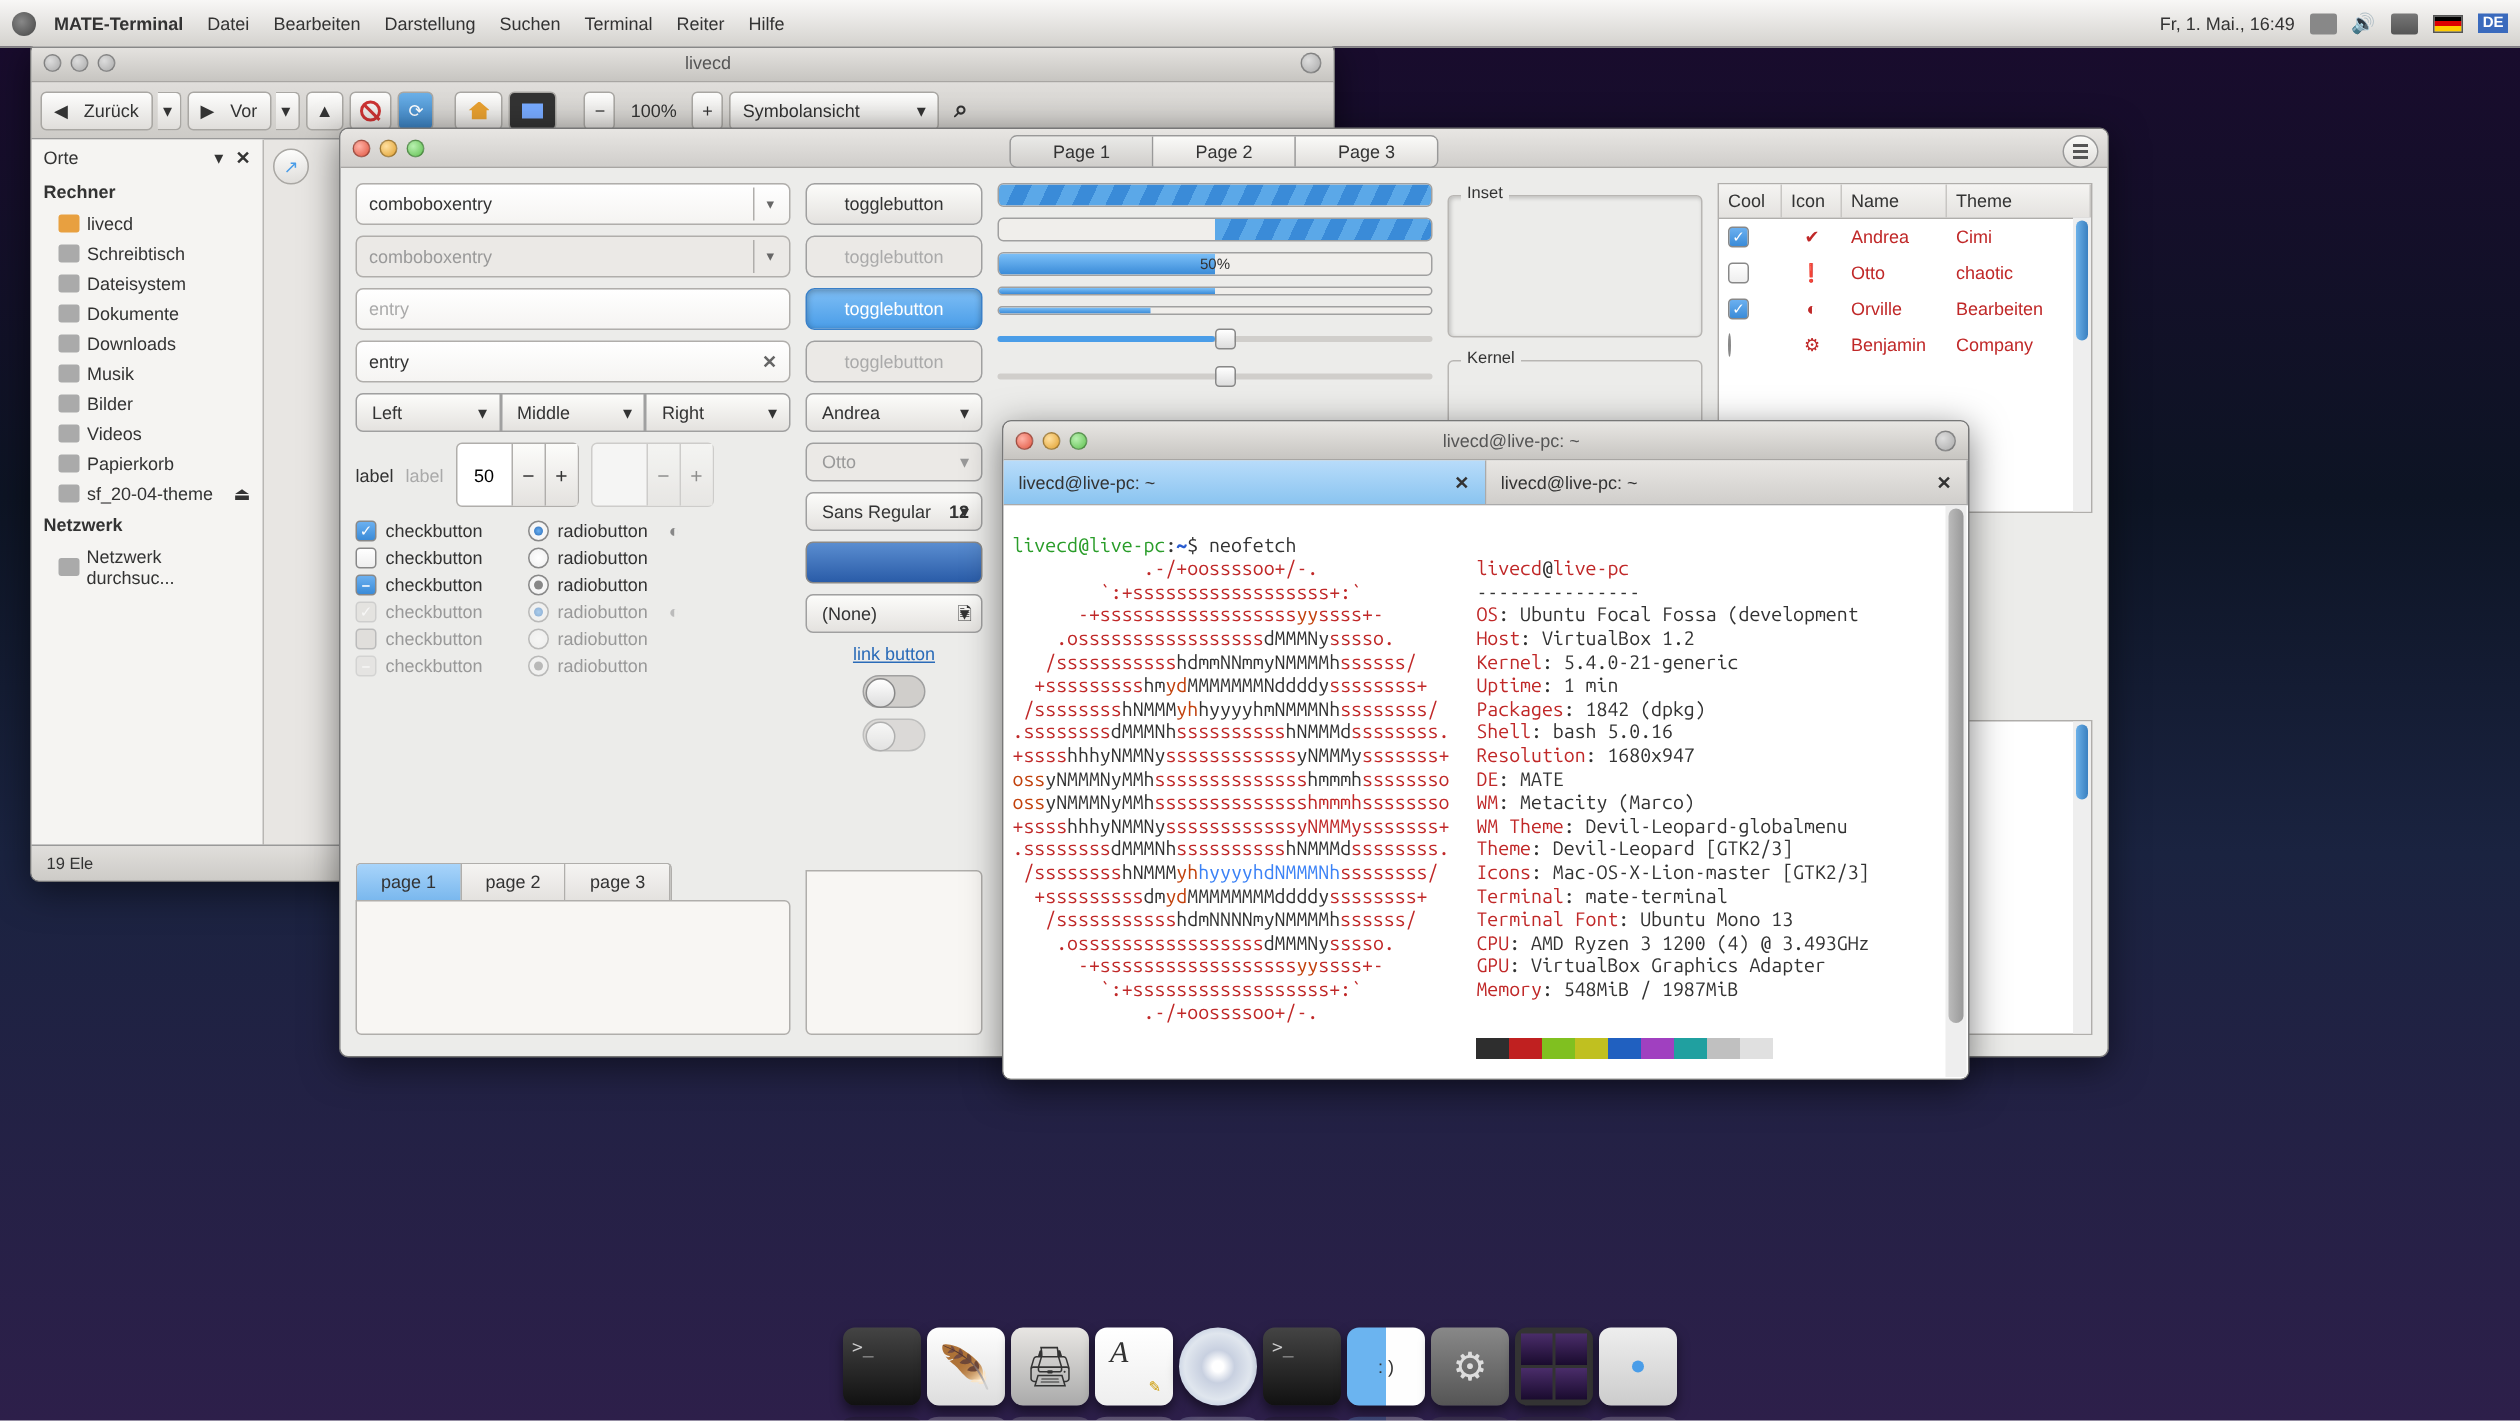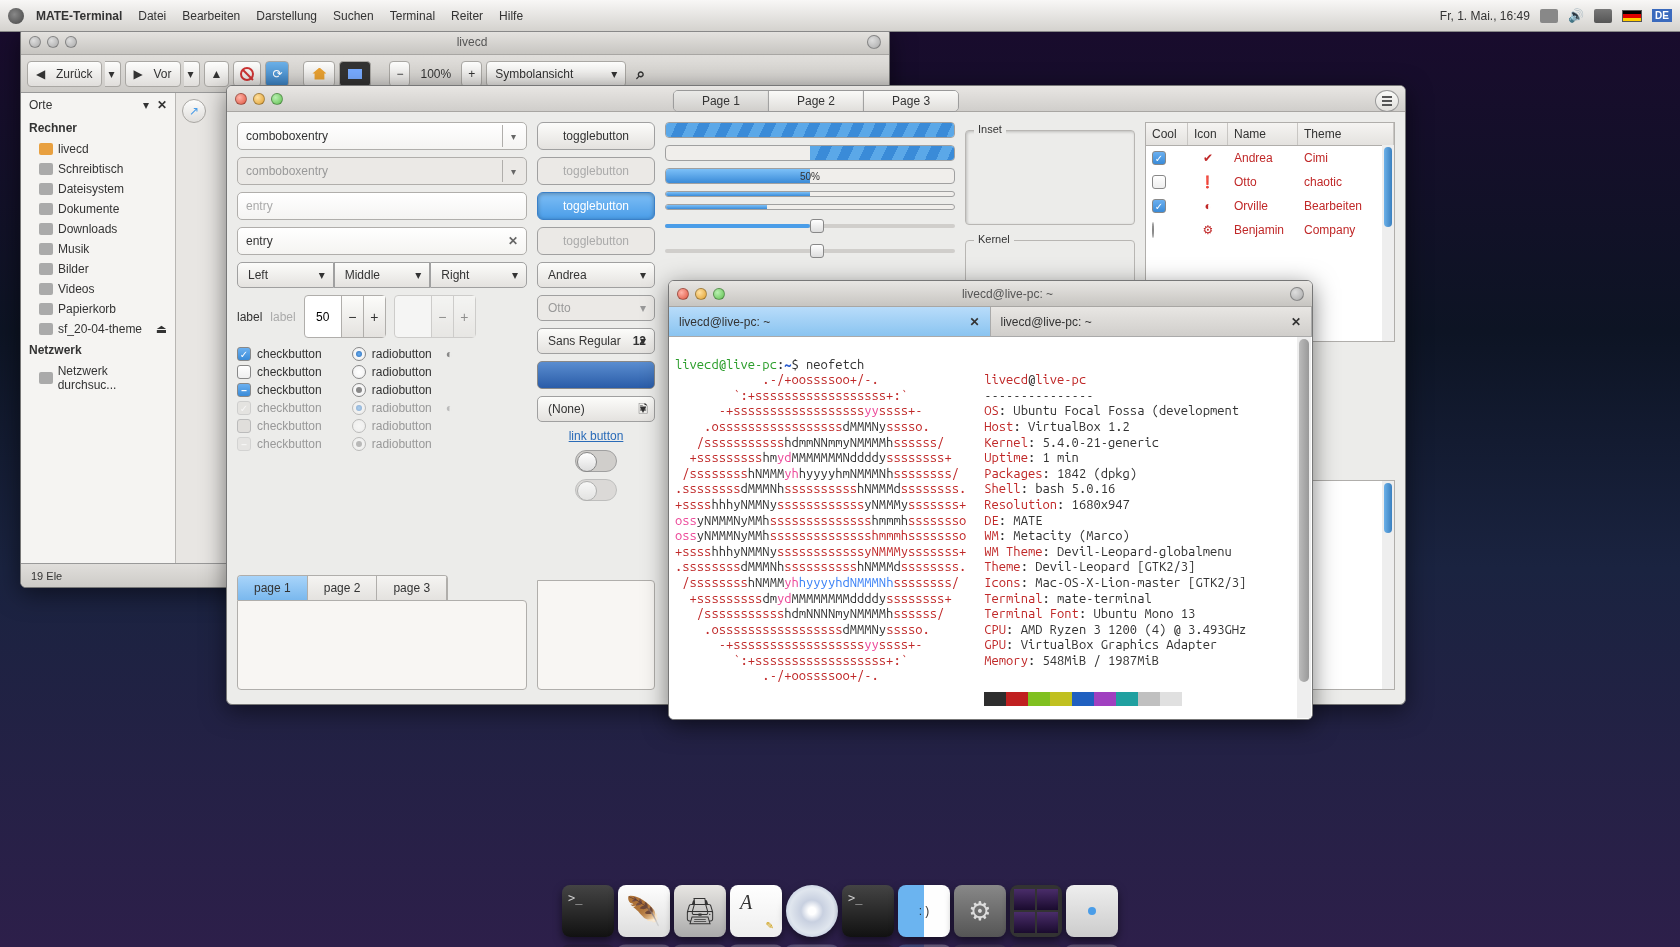--- a/index.html
+++ b/index.html
@@ -111,21 +111,21 @@
 .spinner .sbtn { width: 22px; height: 100%; border-left: 1px solid #b0aeab; display: flex; align-items: center; justify-content: center; font-size: 14px; background: linear-gradient(#fcfcfa, #e4e2df); }
 
 
 #term { top: 280px; left: 668px; width: 645px; height: 440px; z-index: 30; background: #fff; }
 #term .titlebar { background: linear-gradient(#e8e6e3, #c7c5c1); }
 .term-tabs { display: flex; height: 30px; background: #dcdad7; border-bottom: 1px solid #aaa; }
 .term-tab { flex: 1; display: flex; align-items: center; padding: 0 10px; border-right: 1px solid #aaa; font-size: 12px; background: linear-gradient(#e8e6e3, #d0cecb); position: relative; }
 .term-tab.active { background: linear-gradient(#b8dcfa, #8ac4f0); }
 .term-tab .close { position: absolute; right: 10px; font-weight: bold; color: #333; }
 .term-body { font-family: "Ubuntu Mono", "Consolas", monospace; font-size: 13px; line-height: 1.2; padding: 4px 6px; background: #fff; color: #333; height: calc(100% - 26px - 30px); overflow: hidden; white-space: pre; position: relative; }
-.tg { color: #2a9d2a; } .tb { color: #2a5cd0; font-weight: bold; } .tr { color: #c02828; } .ty { color: #ec4899; }
+.tg { color: #2a9d2a; } .tb { color: #2a5cd0; font-weight: bold; } .tr { color: #c02828; } .ty { color: #c2410c; }
 .term-scroll { position: absolute; right: 1px; top: 56px; bottom: 1px; width: 14px; background: #eee; }
 .term-scroll .thumb { width: 10px; margin: 2px auto; background: linear-gradient(90deg,#bbb,#999); border-radius: 5px; }
 .neofetch { display: flex; gap: 18px; }
 .nf-info { white-space: pre; }
 .nf-colors { display: flex; margin-top: 8px; }
 .nf-c { width: 22px; height: 14px; }
 
 
 .dock { position: absolute; bottom: 6px; left: 50%; transform: translateX(-50%); display: flex; gap: 4px; align-items: flex-end; padding: 4px; }
 .dock-item { width: 52px; height: 52px; border-radius: 8px; box-shadow: 0 4px 8px rgba(0,0,0,0.5); position: relative; }

